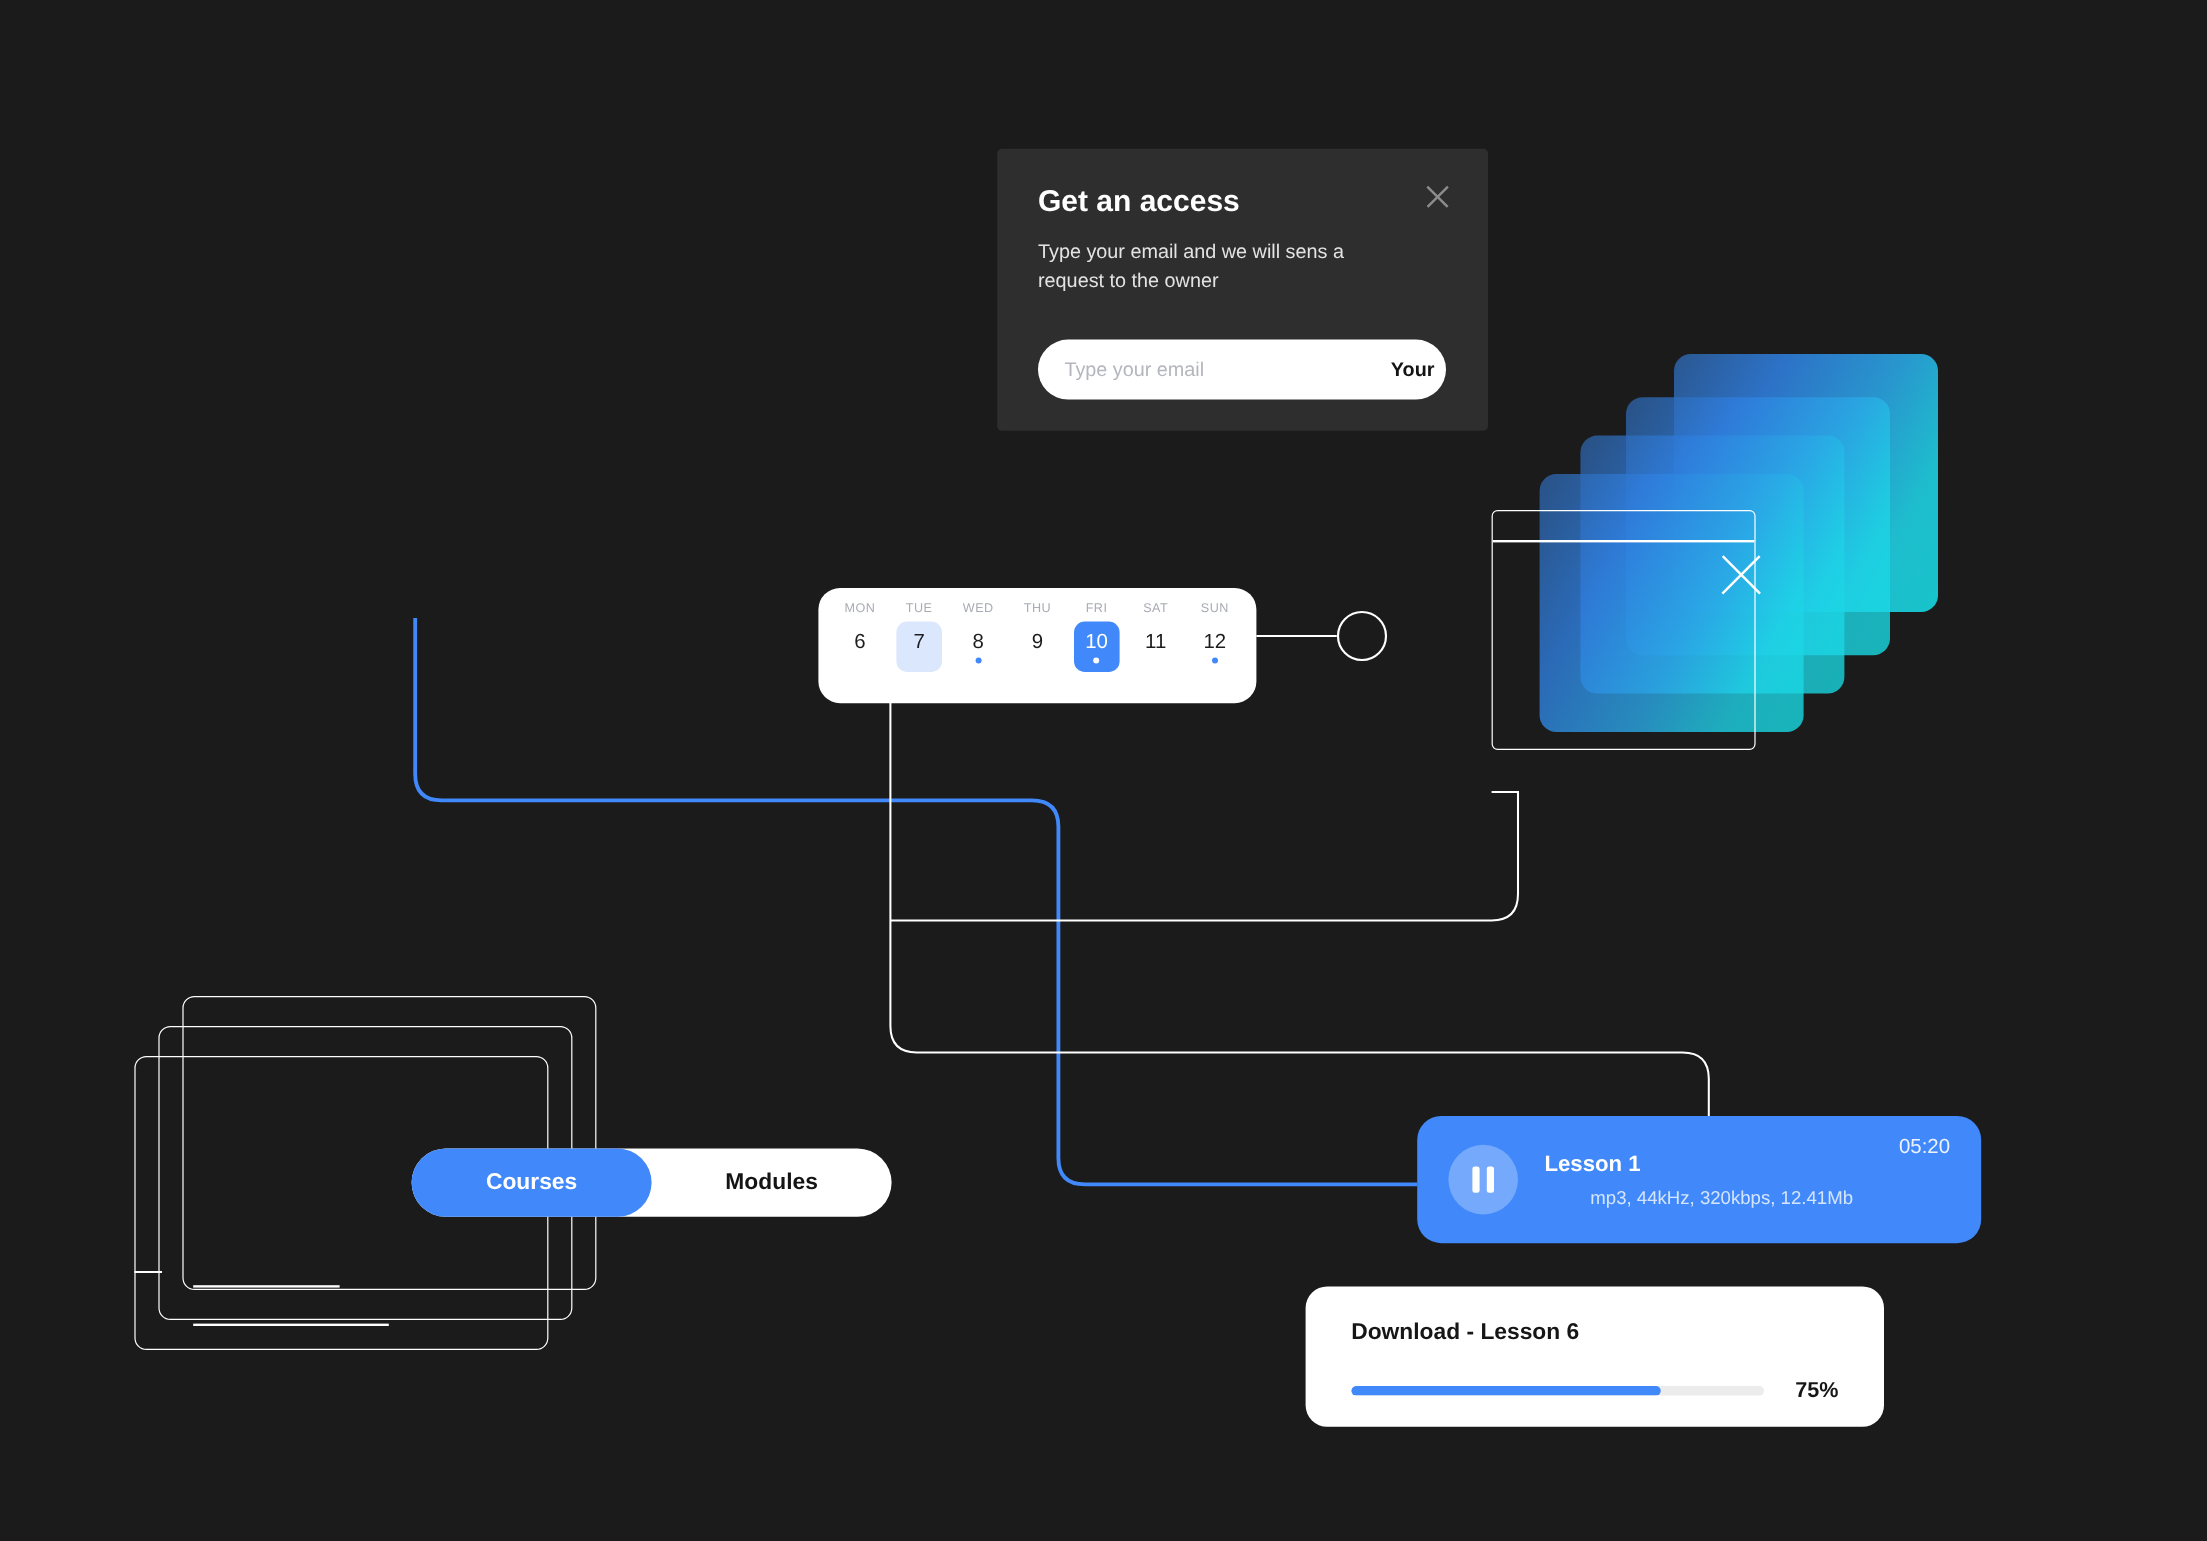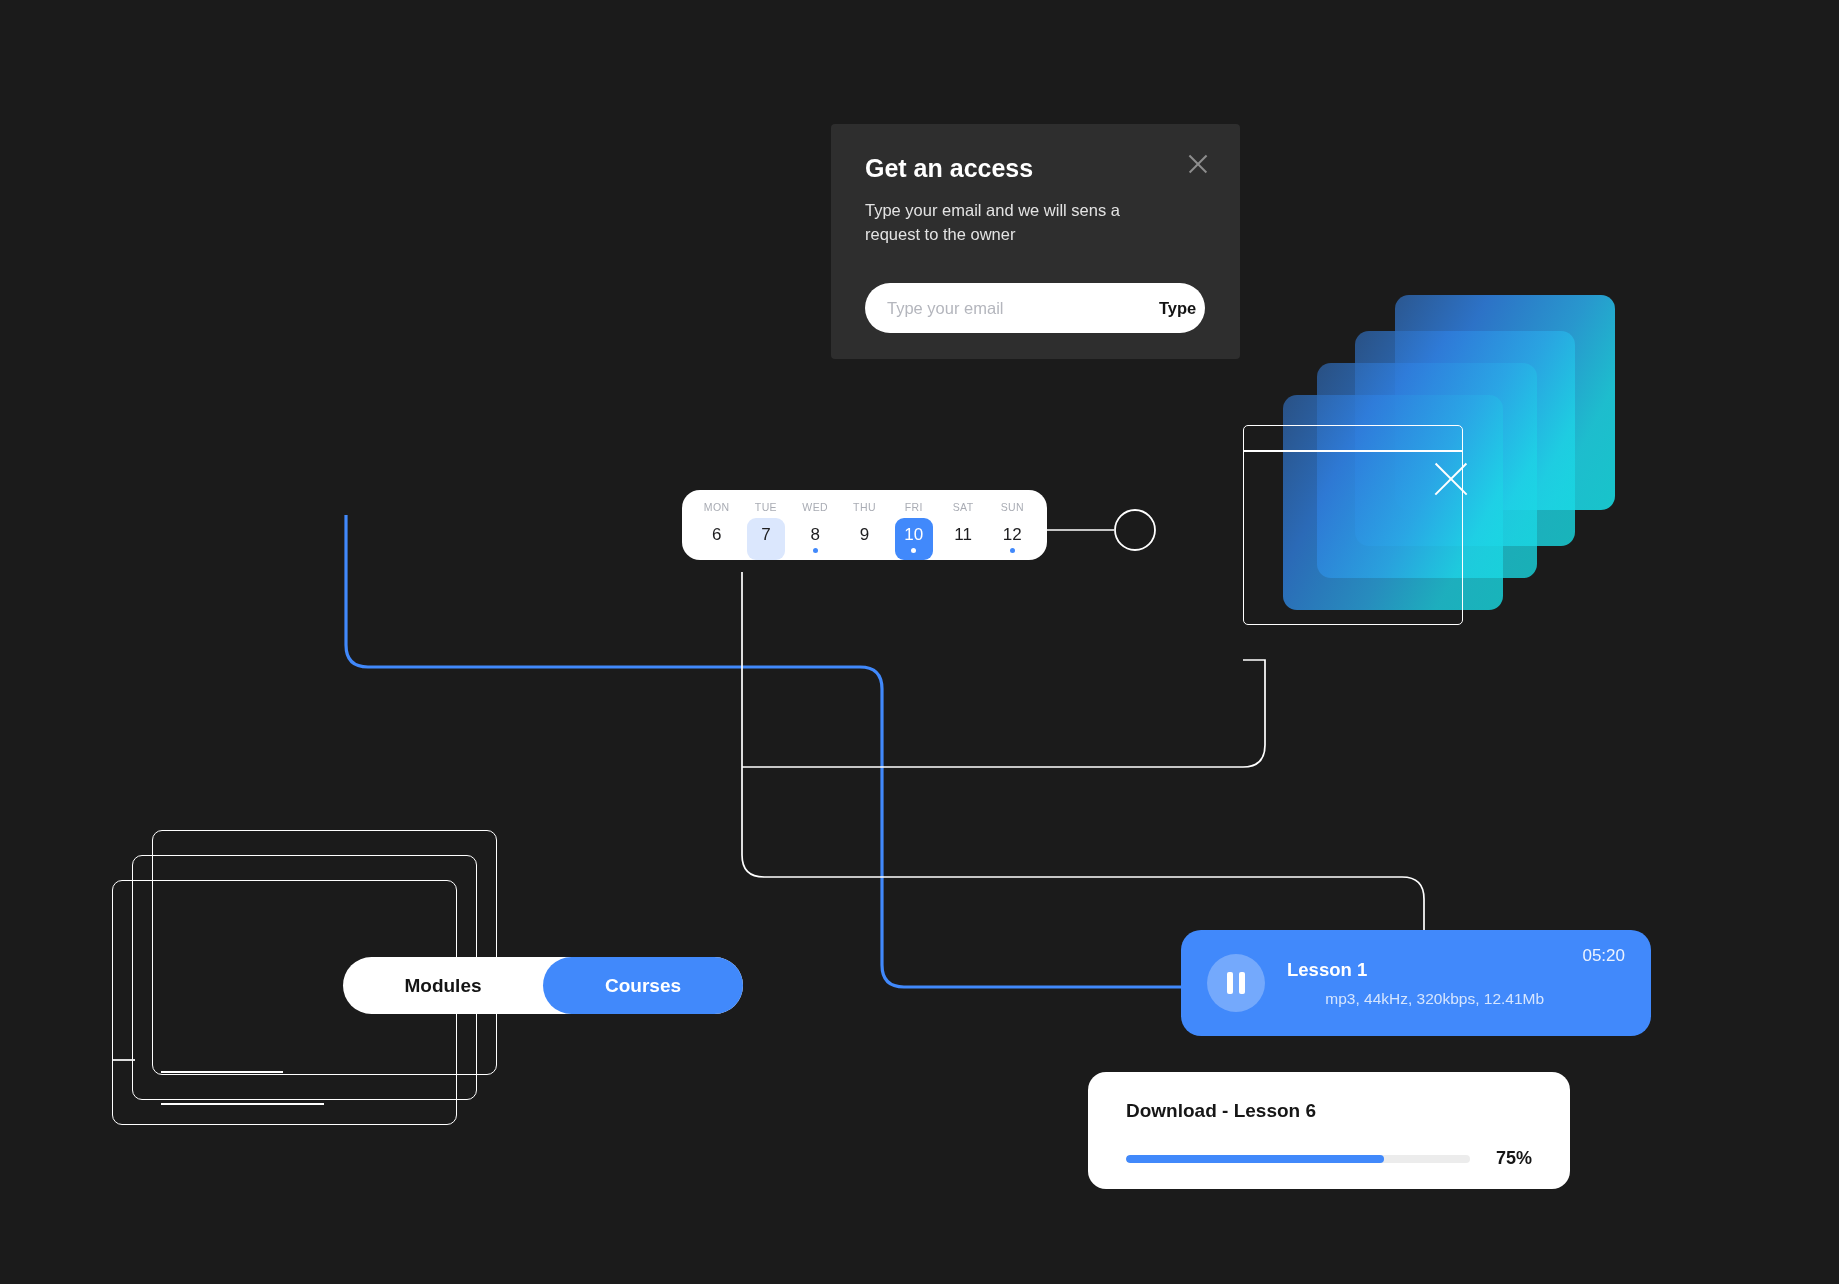--- a/index.html
+++ b/index.html
@@ -183,21 +183,21 @@
     position: absolute;
     left: 0; top: 24px;
     width: 100%; height: 1.7px;
     background: #ffffff;
   }
 
   
   .calendar {
     position: absolute;
     left: 682px; top: 490px;
-    width: 365px; height: 70px;
+    width: 365px; height: 96px;
     background: #ffffff;
     border-radius: 18px;
     display: flex;
     align-items: stretch;
     padding: 0 10px;
   }
   .cal-day {
     flex: 1;
     display: flex;
     flex-direction: column;
@@ -398,21 +398,21 @@
   </svg>
 
 
   <div class="modal">
     <div class="modal-title">Get an access</div>
     <div class="modal-desc">Type your email and we will sens a request to the owner</div>
     <div class="modal-close"></div>
     <div class="email-row">
       <input class="email-input" type="text" placeholder="Type your email" style="">
       <div class="email-divider"></div>
-      <button class="send-btn">Type</button>
+      <button class="send-btn">Your</button>
     </div>
   </div>
 
   <div class="grad-stack">
     <div class="grad-sq s1"></div>
     <div class="grad-sq s2"></div>
     <div class="grad-sq s3"></div>
     <div class="grad-sq s4"></div>
     <div class="grad-x"></div>
     <div class="grad-frame">
@@ -475,22 +475,22 @@
   <div class="outline-stack">
     <div class="out-card o1"></div>
     <div class="out-card o2"></div>
     <div class="out-card o3">
       <div class="out-line l1"></div>
       <div class="out-line l2"></div>
     </div>
   </div>
 
   <div class="toggle">
+    <div class="toggle-opt active">Courses</div>
     <div class="toggle-opt">Modules</div>
-    <div class="toggle-opt active">Courses</div>
   </div>
 
   <div class="player">
     <div class="play-btn">
       <div class="pause-bar"></div>
       <div class="pause-bar"></div>
     </div>
     <div class="player-info">
       <div class="player-title">Lesson 1</div>
       <div class="player-meta">mp3, 44kHz, 320kbps, 12.41Mb</div>

